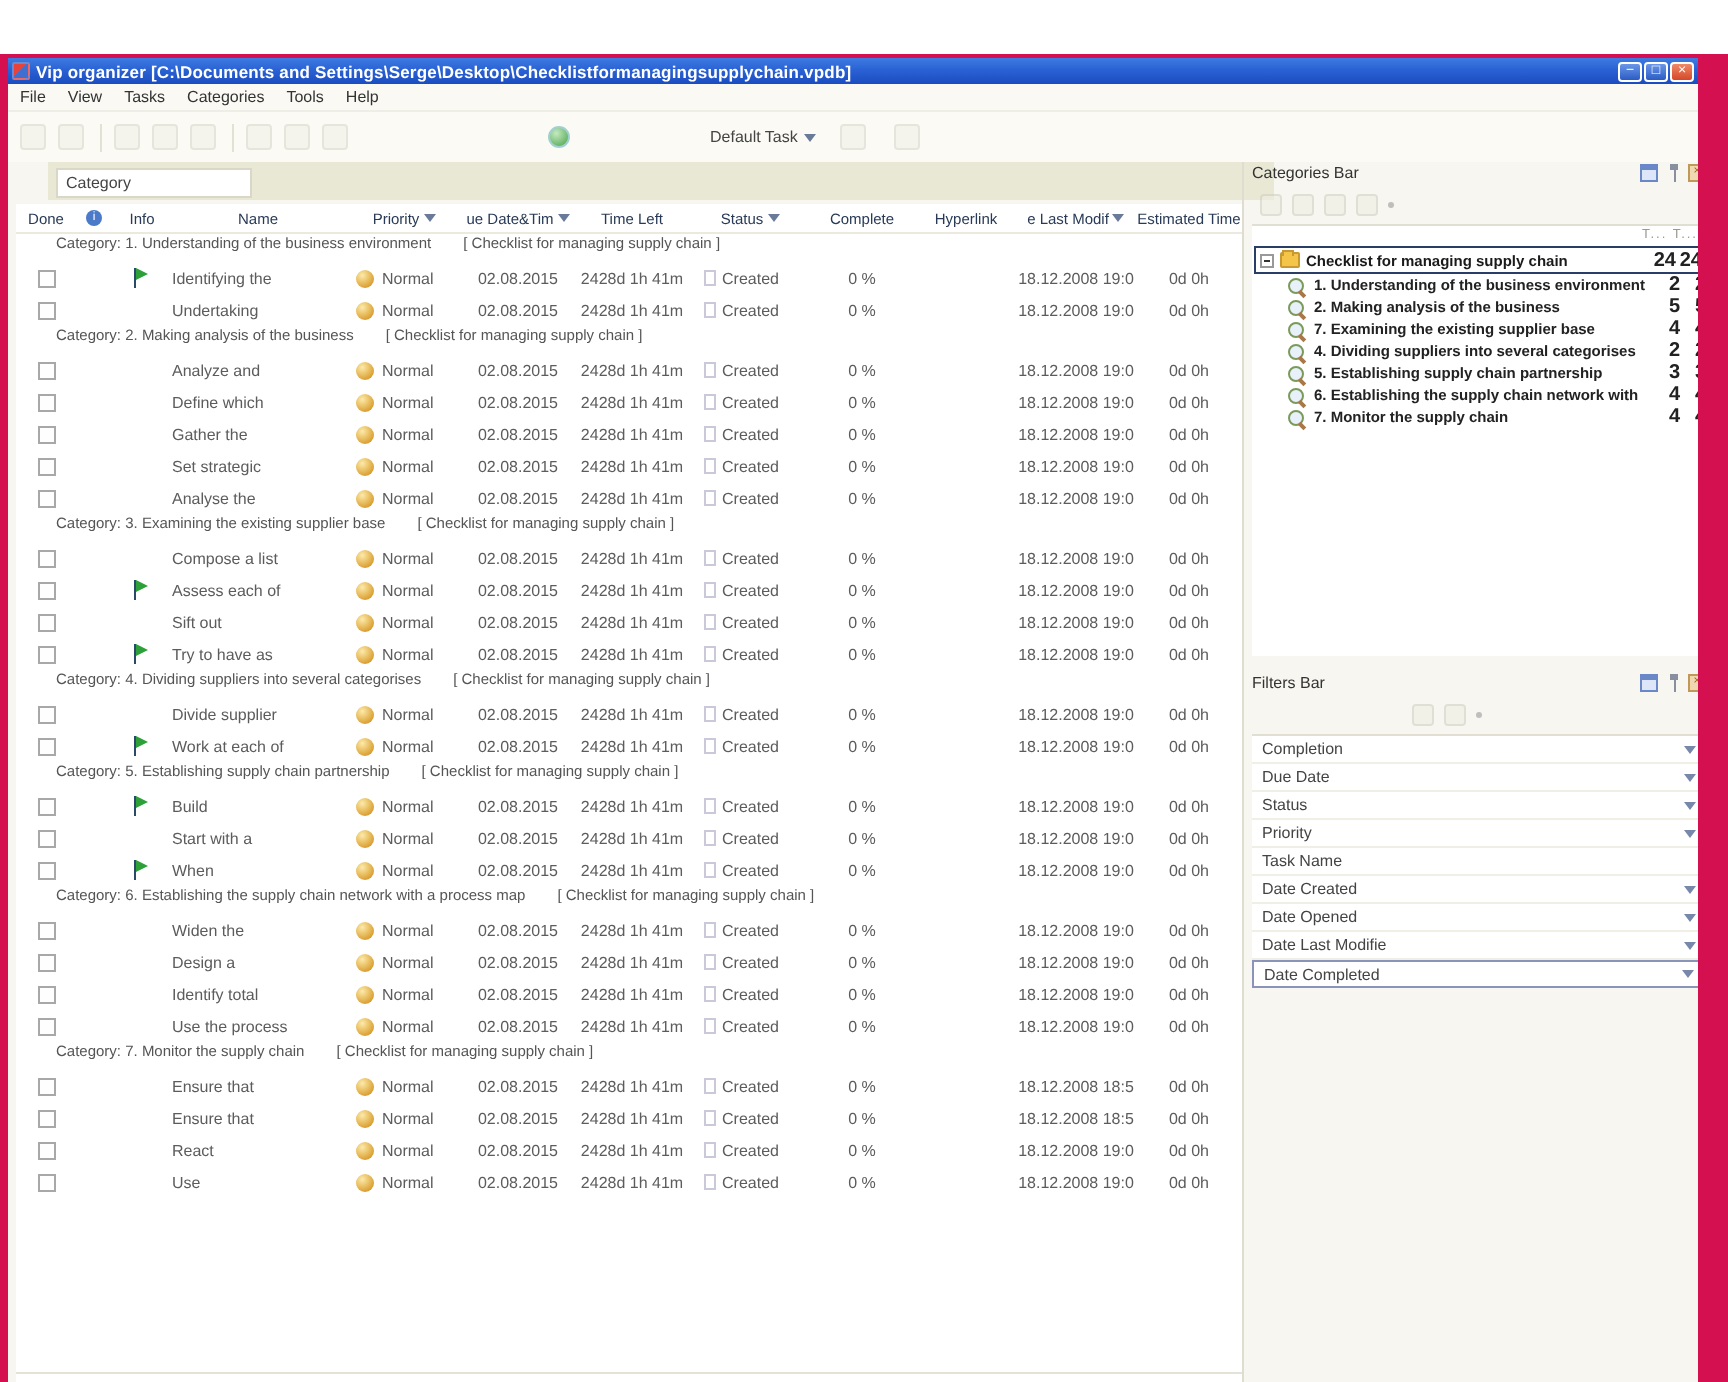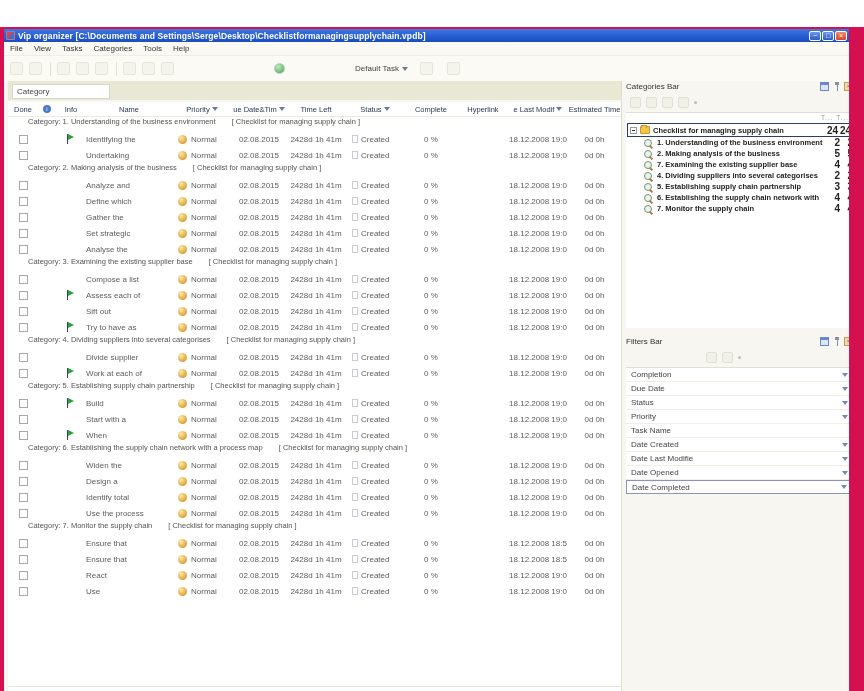--- a/index.html
+++ b/index.html
@@ -29,21 +29,21 @@
     display: flex; align-items: center; }
   .tbico { width: 13px; height: 13px; border: 1px solid #d6d5c8; border-radius: 2px; background: #f1f0e6;
     opacity: .55; margin-left: 6px; }
   .tbsep { width: 1px; height: 14px; background: #e2e1d4; margin-left: 8px; }
   .tb-green { width: 11px; height: 11px; border-radius: 50%; margin-left: 6px;
     background: radial-gradient(circle at 35% 30%, #bfe8bb, #58ad58 75%); border: 1px solid #9cc; opacity: .9; }
   .tb-combo { display: flex; align-items: center; font-size: 8px; color: #444; gap: 3px; }
   .chev { width: 0; height: 0; border-left: 3px solid transparent; border-right: 3px solid transparent; border-top: 4px solid #6a7a99; display: inline-block; }
 
   
-  .groupstrip { position: absolute; left: 4px; top: 52px; width: 613px; height: 19px; background: #e9e8d4; }
+  .groupstrip { position: absolute; left: 20px; top: 52px; width: 613px; height: 19px; background: #e9e8d4; }
   .groupbox { position: absolute; left: 4px; top: 3px; width: 98px; height: 15px; background: #fff;
     border: 1px solid #d8d7c8; font-size: 8px; color: #444; line-height: 13px; padding-left: 4px; }
 
   
   .tasklist { position: absolute; left: 4px; top: 73px; width: 613px; height: 601px; background: #fff; }
   .tgrid { display: grid; grid-template-columns: 30px 18px 30px 86px 60px 54px 60px 58px 54px 50px 60px 53px; align-items: center; }
   .theader { height: 15px; border-bottom: 1px solid #eceade; }
   .hcell { display: flex; align-items: center; justify-content: center; gap: 2px; font-size: 7.5px; color: #283a56; white-space: nowrap; overflow: hidden; }
   .hinfo { width: 8px; height: 8px; border-radius: 50%; background: #4a7ac8; color: #fff; font-size: 6px; line-height: 8px; text-align: center; }
   .rows {}
@@ -873,25 +873,25 @@
             <span class="chev fchev"></span>
           </div>
           <div class="frow">
             <span class="flabel">Task Name</span>
           </div>
           <div class="frow">
             <span class="flabel">Date Created</span>
             <span class="chev fchev"></span>
           </div>
           <div class="frow">
+            <span class="flabel">Date Opened</span>
+            <span class="chev fchev"></span>
+          </div>
+          <div class="frow">
             <span class="flabel">Date Last Modifie</span>
-            <span class="chev fchev"></span>
-          </div>
-          <div class="frow">
-            <span class="flabel">Date Opened</span>
             <span class="chev fchev"></span>
           </div>
           <div class="frow selected">
             <span class="flabel">Date Completed</span>
             <span class="chev fchev"></span>
           </div>
         </div>
     </div>
 
   </div>

